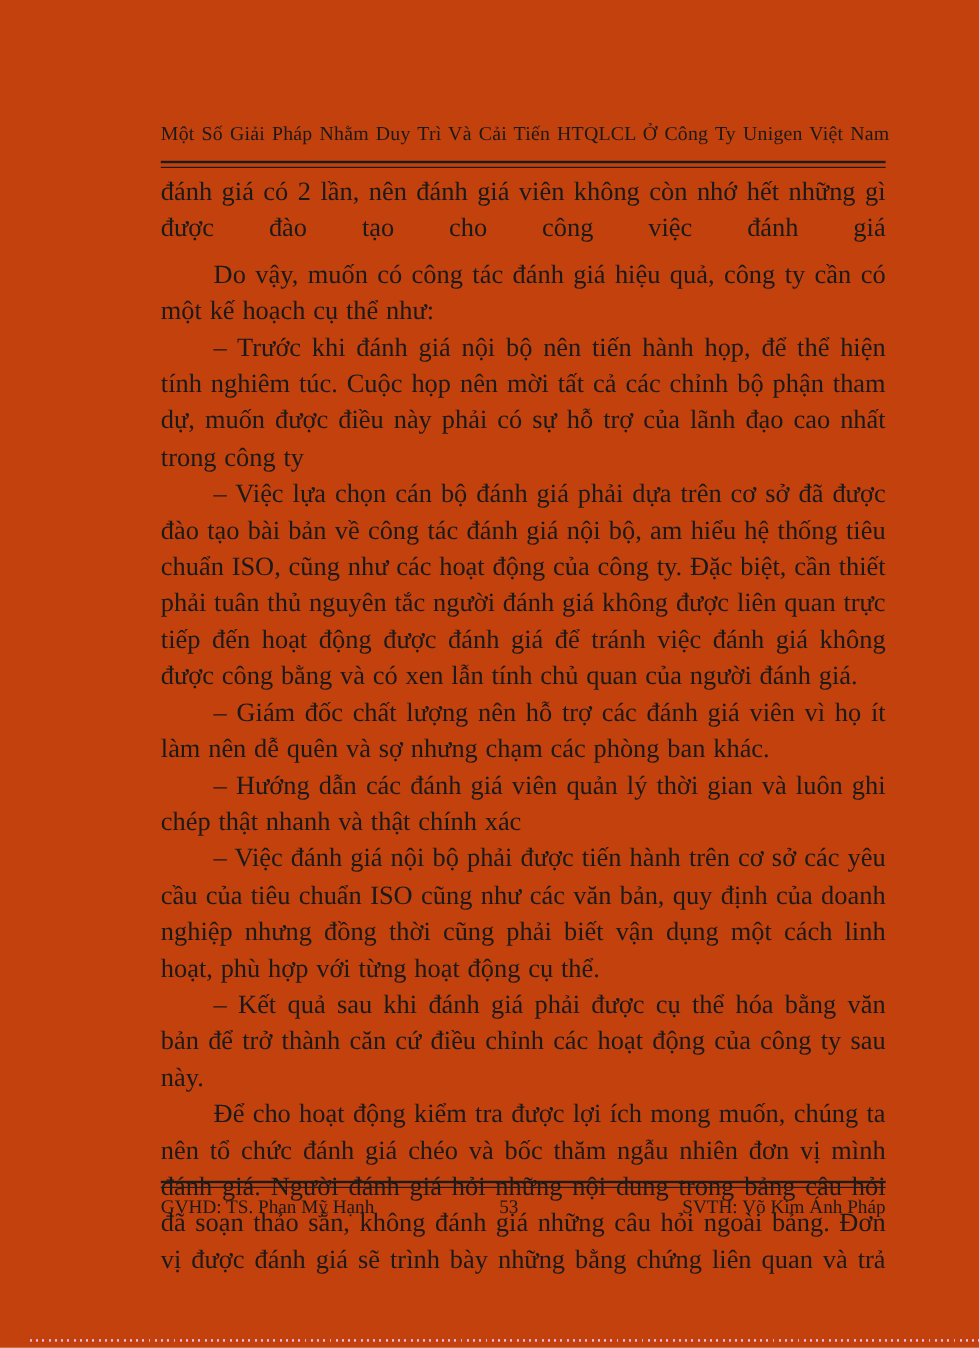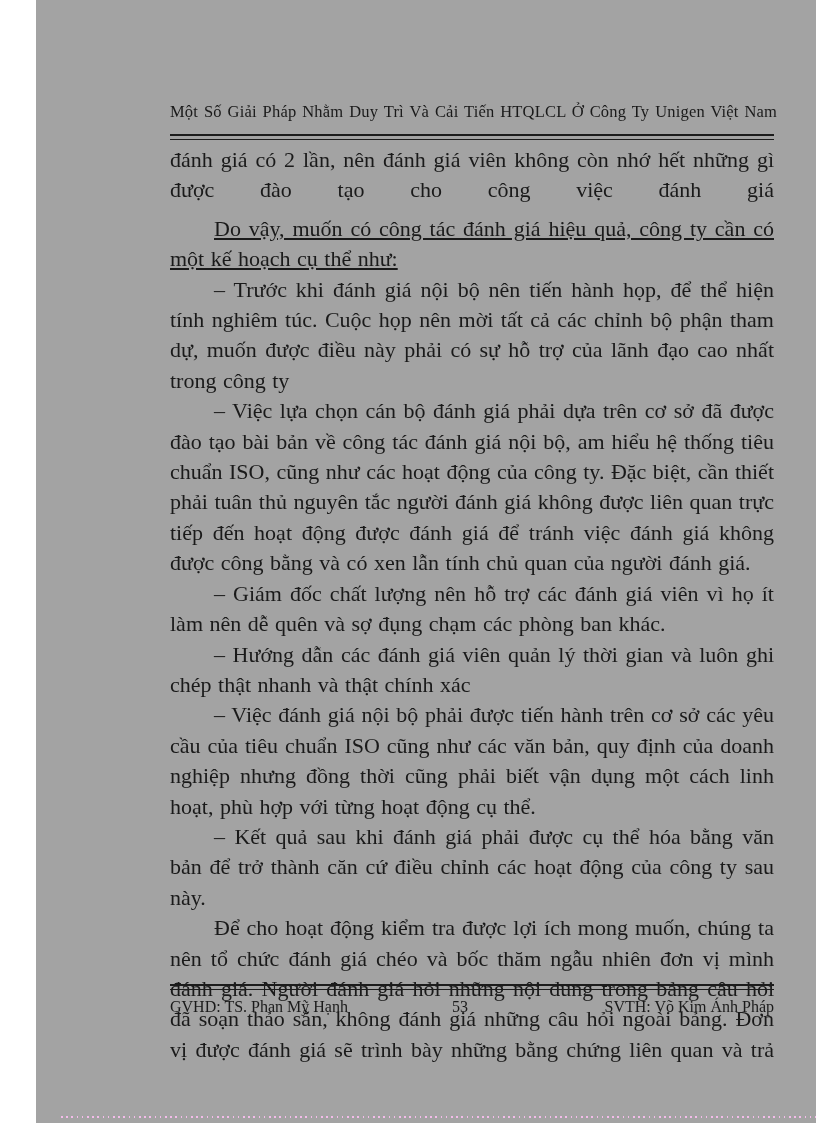--- a/index.html
+++ b/index.html
@@ -4,21 +4,21 @@
 <style>
   html, body { margin: 0; padding: 0; }
   body {
     width: 816px; height: 1123px;
     background: #ffffff;
     font-family: "Liberation Serif", "DejaVu Serif", serif;
     color: #1a1a1a;
     position: relative;
     overflow: hidden;
   }
-  .page { position: absolute; inset: 0; background: #a3a3a3; margin-left: 36px; }
+  .page { position: absolute; inset: 0; background: #c2410c; }
 
   .doc-column {
     position: absolute;
     left: 134px;
     width: 604px;
     top: 101px;
   }
 
   .doc-header-title {
     font-size: 16.5px;
@@ -38,21 +38,21 @@
   .doc-body { margin-top: 5px; }
 
   .para {
     margin: 0;
     font-size: 22px;
     line-height: 30.4px;
     text-align: justify;
     word-spacing: 1px;
   }
   .para.indent { text-indent: 44px; }
-  .para.sp-before { margin-top: 8px; text-decoration: underline; }
+  .para.sp-before { margin-top: 8px; }
   .para.runover { text-align-last: justify; }
 
   .doc-footer {
     position: absolute;
     left: 134px;
     width: 604px;
     top: 984px;
   }
   .footer-row {
     margin-top: 7px;
@@ -85,21 +85,21 @@
     <div class="doc-header">
       <div class="doc-header-title">Một Số Giải Pháp Nhằm Duy Trì Và Cải Tiến HTQLCL Ở Công Ty Unigen Việt Nam</div>
       <div class="rule-double header-rule"></div>
     </div>
 
     <div class="doc-body">
       <p class="para runover">đánh giá có 2 lần, nên đánh giá viên không còn nhớ hết những gì được đào tạo cho công việc đánh giá</p>
       <p class="para indent sp-before">Do vậy, muốn có công tác đánh giá hiệu quả, công ty cần có một kế hoạch cụ thể như:</p>
       <p class="para indent">– Trước khi đánh giá nội bộ nên tiến hành họp, để thể hiện tính nghiêm túc. Cuộc họp nên mời tất cả các chỉnh bộ phận tham dự, muốn được điều này phải có sự hỗ trợ của lãnh đạo cao nhất trong công ty</p>
       <p class="para indent">– Việc lựa chọn cán bộ đánh giá phải dựa trên cơ sở đã được đào tạo bài bản về công tác đánh giá nội bộ, am hiểu hệ thống tiêu chuẩn ISO, cũng như các hoạt động của công ty. Đặc biệt, cần thiết phải tuân thủ nguyên tắc người đánh giá không được liên quan trực tiếp đến hoạt động được đánh giá để tránh việc đánh giá không được công bằng và có xen lẫn tính chủ quan của người đánh giá.</p>
-      <p class="para indent">– Giám đốc chất lượng nên hỗ trợ các đánh giá viên vì họ ít làm nên dễ quên và sợ đụng chạm các phòng ban khác.</p>
+      <p class="para indent">– Giám đốc chất lượng nên hỗ trợ các đánh giá viên vì họ ít làm nên dễ quên và sợ nhưng chạm các phòng ban khác.</p>
       <p class="para indent">– Hướng dẫn các đánh giá viên quản lý thời gian và luôn ghi chép thật nhanh và thật chính xác</p>
       <p class="para indent">– Việc đánh giá nội bộ phải được tiến hành trên cơ sở các yêu cầu của tiêu chuẩn ISO cũng như các văn bản, quy định của doanh nghiệp nhưng đồng thời cũng phải biết vận dụng một cách linh hoạt, phù hợp với từng hoạt động cụ thể.</p>
       <p class="para indent">– Kết quả sau khi đánh giá phải được cụ thể hóa bằng văn bản để trở thành căn cứ điều chỉnh các hoạt động của công ty sau này.</p>
       <p class="para indent runover">Để cho hoạt động kiểm tra được lợi ích mong muốn, chúng ta nên tổ chức đánh giá chéo và bốc thăm ngẫu nhiên đơn vị mình đánh giá. Người đánh giá hỏi những nội dung trong bảng câu hỏi đã soạn thảo sẵn, không đánh giá những câu hỏi ngoài bảng. Đơn vị được đánh giá sẽ trình bày những bằng chứng liên quan và trả</p>
     </div>
 
   </div>
 
   <div class="doc-footer">
     <div class="rule-double"></div>

